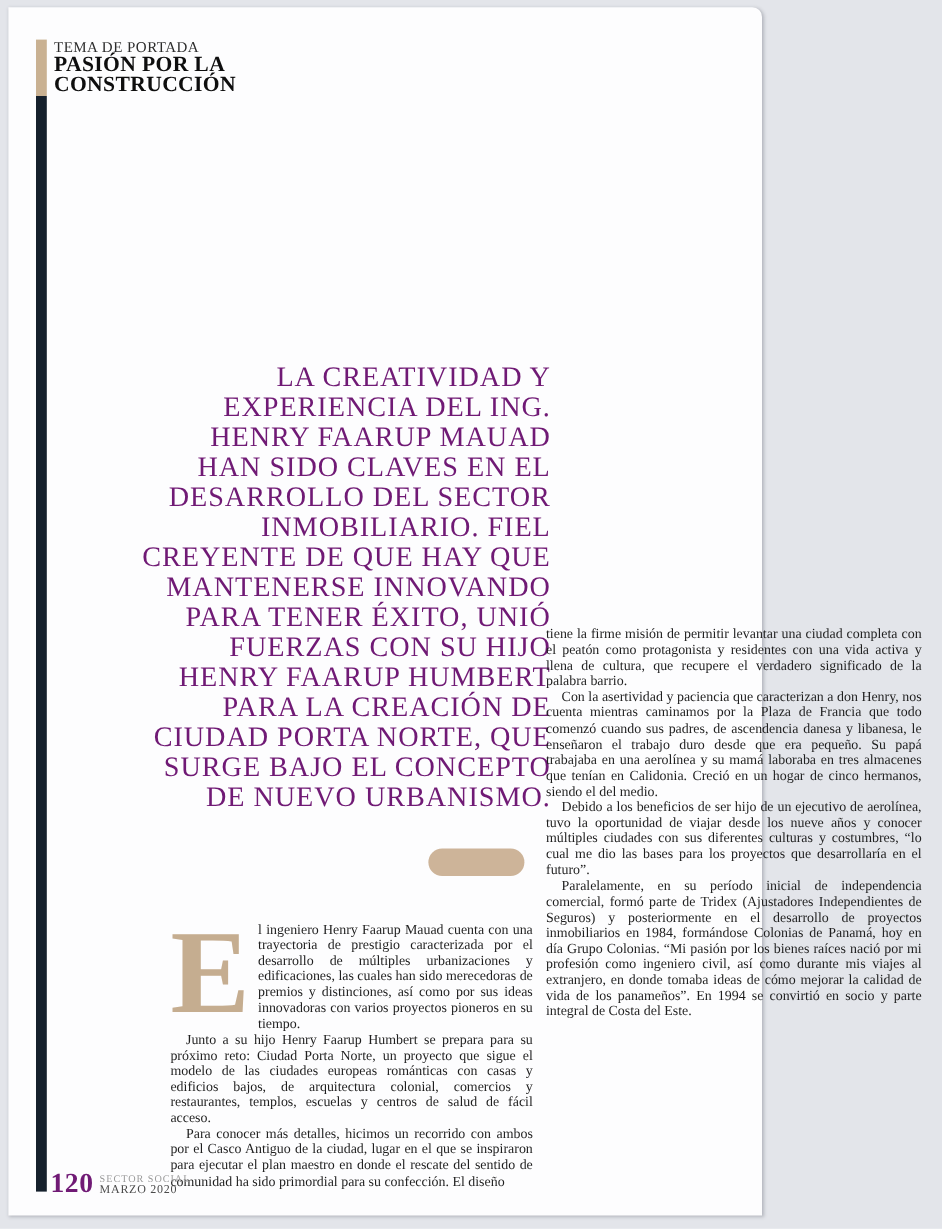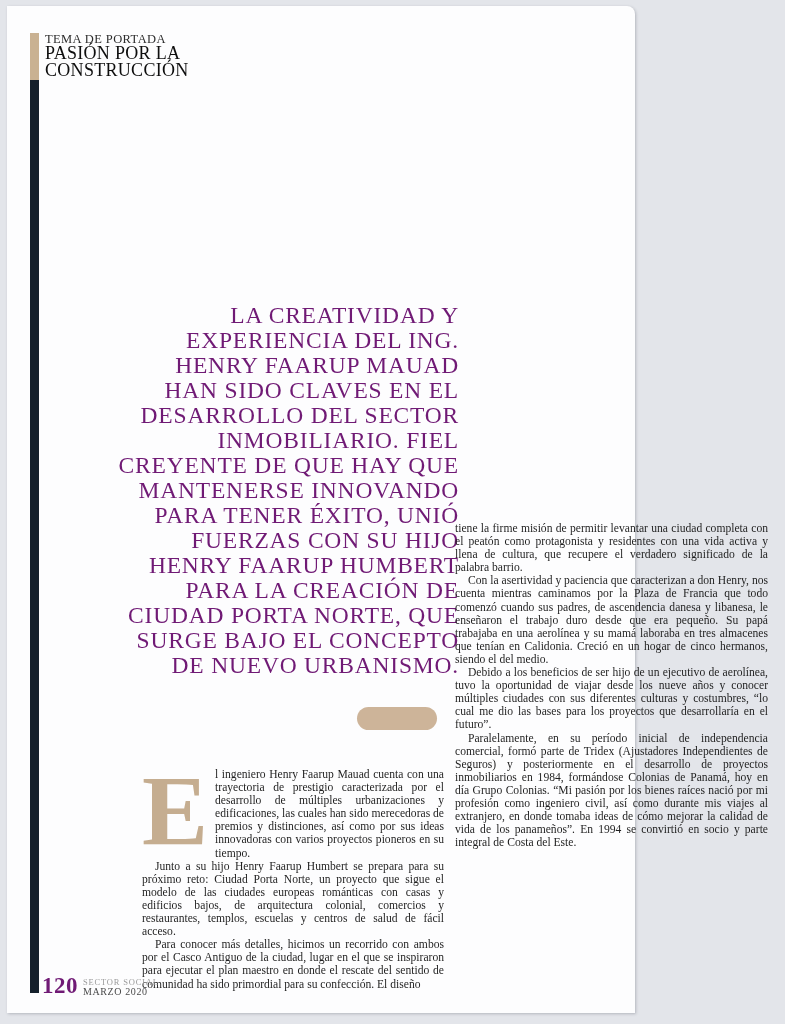--- a/index.html
+++ b/index.html
@@ -21,21 +21,21 @@
   .side-bar { position: absolute; left: 23px; top: 27px; width: 9px; }
   .side-bar-tan  { width: 9px; height: 47px; background: #c9b192; }
   .side-bar-navy { width: 9px; height: 913px; background: #15202c; }
 
   .kicker {
     position: absolute; left: 38px; top: 26px;
     font-size: 12.5px; letter-spacing: 0.4px; color: #2c2c2c;
   }
   .headline {
     position: absolute; left: 38px; top: 39px;
-    font-size: 18px; font-weight: normal; line-height: 17px;
+    font-size: 18px; font-weight: bold; line-height: 17px;
     letter-spacing: 0.3px; color: #0e0e0e;
     white-space: pre-line;
   }
 
   .pull-quote {
     position: absolute; left: 62px; top: 297px; width: 390px;
     text-align: right;
     font-size: 23.5px; line-height: 25px;
     letter-spacing: 0.8px;
     color: #701a75;

